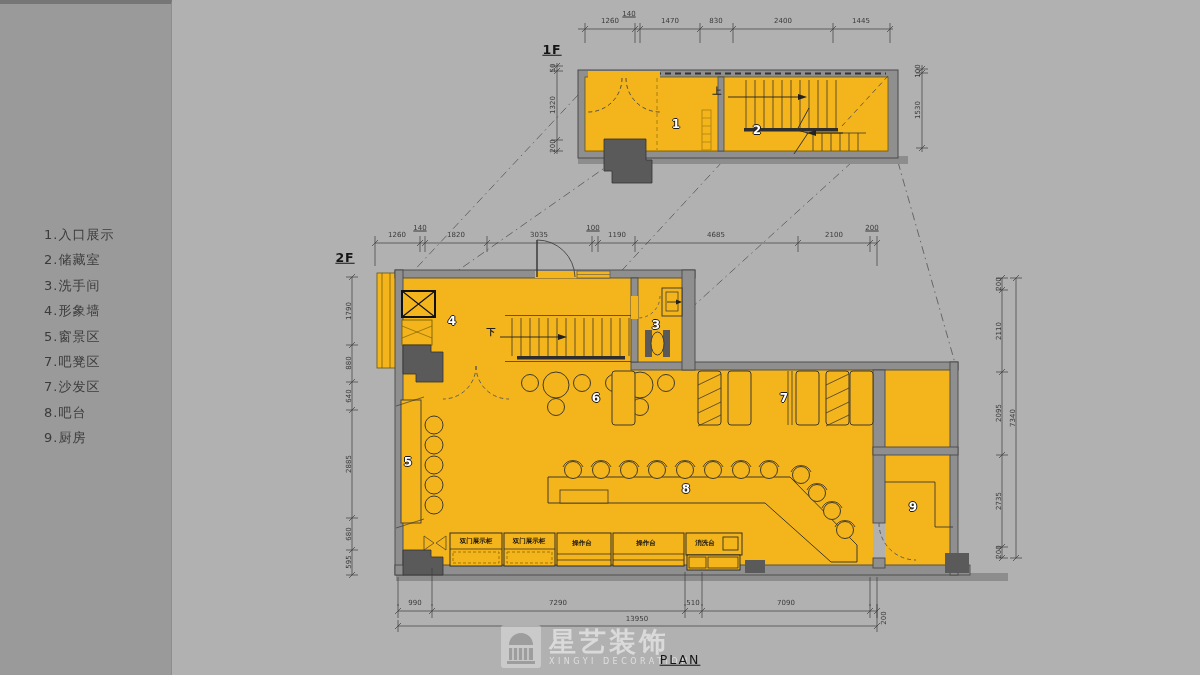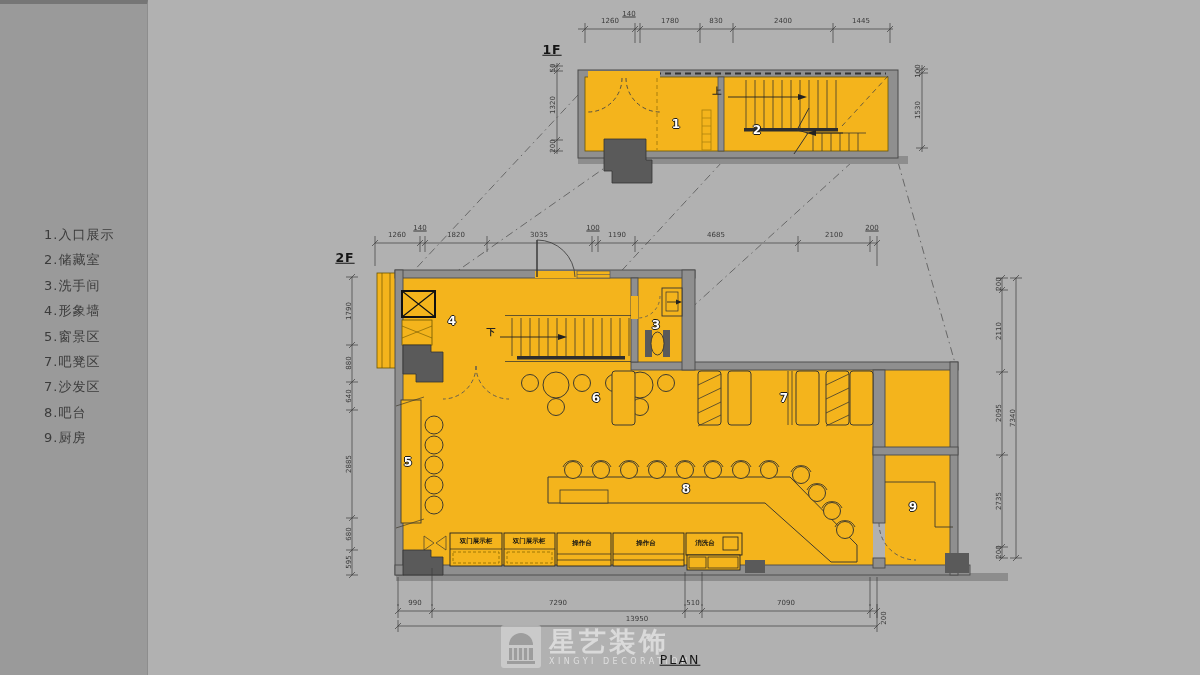--- a/index.html
+++ b/index.html
@@ -1,18 +1,18 @@
 <!DOCTYPE html>
 <html><head>
 <meta charset="utf-8">
 <style>
   html,body{margin:0;padding:0;background:#b1b1b1;}
   #stage{position:relative;width:1200px;height:675px;background:#b1b1b1;
          font-family:"DejaVu Sans",sans-serif;overflow:hidden;}
-  #sidebar{position:absolute;left:0;top:0;width:148px;height:675px;background:#9a9a9a;
+  #sidebar{position:absolute;left:0;top:0;width:172px;height:675px;background:#9a9a9a;
            border-top:4px solid #767676;border-right:1px solid #8d8d8d;box-sizing:border-box;}
   #legend{position:absolute;left:44px;top:218px;list-style:none;margin:0;padding:0;
           font-size:13px;color:#3b3b3b;line-height:25.4px;letter-spacing:1px;}
   #plan-svg{position:absolute;left:0;top:0;}
   .dim,.dimv,.dimu{position:absolute;font-size:7px;color:#3a3a3a;white-space:nowrap;
           transform:translate(-50%,-50%);line-height:1;}
   .dimv{transform:translate(-50%,-50%) rotate(-90deg);}
   .dimu{text-decoration:underline;text-align:right;}
   .roomnum{position:absolute;transform:translate(-50%,-50%);font-size:12px;font-weight:bold;
           color:#fff;line-height:1;
@@ -239,21 +239,21 @@
       <path d="M398,620V632M395,629L401,623 M877,620V632M874,629L880,623"></path>
       <path d="M398,577 V606 M432,568 V606 M685,572 V606 M702,572 V606 M870,577 V606 M877,577 V620"></path>
     </g>
   </svg>
 
   <span class="flab" style="left:552px;top:50px">1F</span>
   <span class="flab" style="left:345px;top:258px">2F</span>
 
   <span class="dim" style="left:610px;top:21px">1260</span>
   <span class="dimu" style="left:629px;top:14px">140</span>
-  <span class="dim" style="left:670px;top:21px">1780</span>
+  <span class="dim" style="left:670px;top:21px">1470</span>
   <span class="dim" style="left:716px;top:21px">830</span>
   <span class="dim" style="left:783px;top:21px">2400</span>
   <span class="dim" style="left:861px;top:21px">1445</span>
   <span class="dimv" style="left:553px;top:68px">50</span>
   <span class="dimv" style="left:553px;top:105px">1320</span>
   <span class="dimv" style="left:553px;top:146px">200</span>
   <span class="dimv" style="left:918px;top:71px">100</span>
   <span class="dimv" style="left:918px;top:110px">1530</span>
 
   <span class="dim" style="left:397px;top:235px">1260</span>

